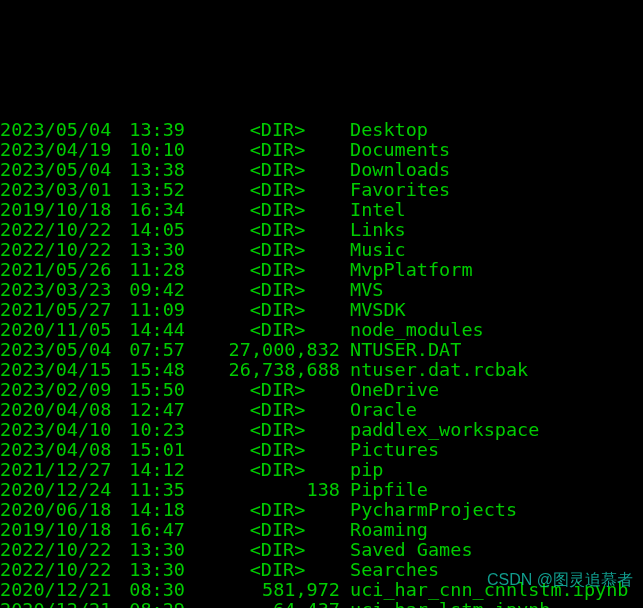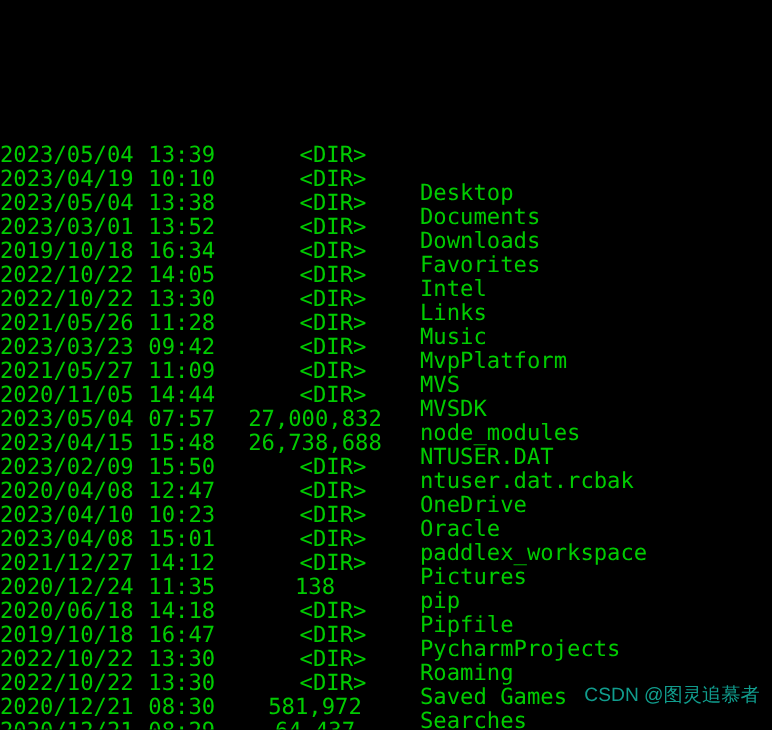--- a/index.html
+++ b/index.html
@@ -16,24 +16,24 @@
       white-space: pre;
     }
     .terminal {
       padding: 0;
     }
     .row {
       display: flex;
       height: 20px;
     }
     .date { width: 100px; flex-shrink: 0; }
-    .time { width: 85px; flex-shrink: 0; text-align: center; padding-left: 18px; }
+    .time { width: 85px; flex-shrink: 0; text-align: right; padding-left: 18px; }
     .type { width: 165px; flex-shrink: 0; text-align: center; padding-left: 20px; }
-    .type.size { padding-right: 10px; padding-left: 0; }
-    .name { flex-shrink: 0; margin-top: 32px; }
+    .type.size { text-align: right; padding-right: 10px; padding-left: 0; }
+    .name { flex-shrink: 0; }
     .watermark {
       position: absolute;
       bottom: 18px;
       right: 10px;
       color: #14b8a6;
       font-size: 16px;
       font-family: sans-serif;
       opacity: 0.85;
     }
   </style>

